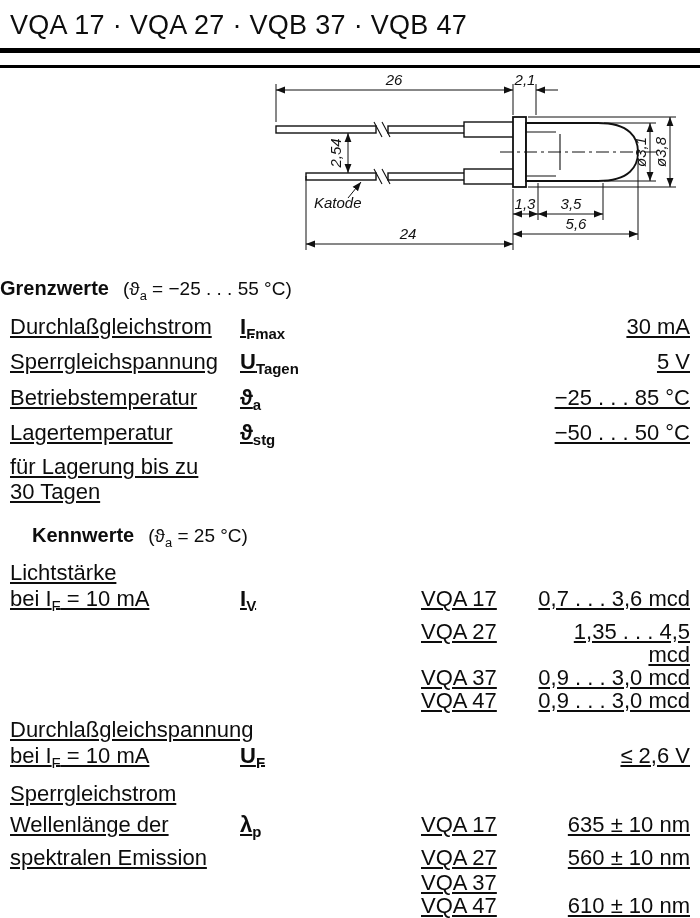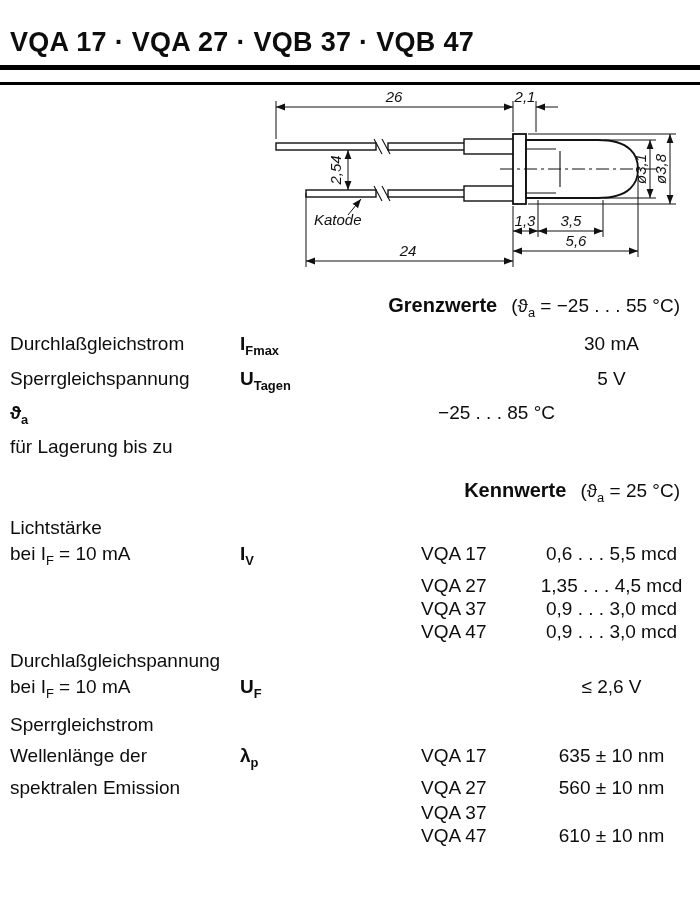--- a/index.html
+++ b/index.html
@@ -6,49 +6,48 @@
   body {
     width: 700px; height: 918px;
     background: #ffffff;
     color: #0d0d0d;
     font-family: "Liberation Sans", sans-serif;
     overflow: hidden;
     position: relative;
   }
   .title {
     font-size: 27px;
-    font-weight: bold;
+    font-weight: normal;
     padding: 10px 10px 0 10px;
     letter-spacing: 0.3px;
-    margin-top: 17px;
   }
   .rule-thick { height: 5px; background: #000; margin-top: 7px; }
   .rule-thin  { height: 3px; background: #000; margin-top: 12px; }
 
   .drawing-wrap { position: relative; height: 197px; }
   .drawing-wrap svg { position: absolute; left: 258px; top: 4px; }
   .dimtext { font-style: italic; font-size: 15px; fill: #111; }
 
-  .section-head { padding: 0 20px; margin-top: 12px; font-size: 20px; text-align: right; }
+  .section-head { padding: 0 0; margin-top: 12px; font-size: 20px; }
   .section-head .h-bold { font-weight: bold; }
   .section-head .h-cond { margin-left: 14px; font-size: 19px; }
 
-  .tbl { padding: 0 10px; font-size: 19px; }
+  .tbl { padding: 0 10px; font-size: 22px; text-decoration: underline; }
   .g-rows { margin-top: 10px; }
   .g-row { display: flex; line-height: 28px; }
   .g-sub { display: flex; line-height: 25px; }
   .k-block { margin-top: 5px; }
   .k-first { margin-top: 10px; }
   .k-row { display: flex; line-height: 26px; }
   .k-sub { display: flex; line-height: 23px; }
 
   .c-name { width: 230px; }
   .c-sym  { width: 163px; font-weight: bold; }
   .c-type { width: 112px; margin-left: 18px; }
-  .c-val  { flex: 1; text-align: center; }
+  .c-val  { flex: 1; text-align: right; }
   sub { font-size: 0.68em; }
 </style>
 </head>
 <body>
 
 <div class="title">VQA 17 · VQA 27 · VQB 37 · VQB 47</div>
 <div class="rule-thick"></div>
 <div class="rule-thin"></div>
 
 <div class="drawing-wrap">
@@ -129,44 +128,54 @@
     <div class="c-type"></div>
     <div class="c-val">30 mA</div>
   </div>
   <div class="g-row">
     <div class="c-name">Sperrgleichspannung</div>
     <div class="c-sym"><span>U</span><sub>Tagen</sub></div>
     <div class="c-type"></div>
     <div class="c-val">5 V</div>
   </div>
   <div class="g-row">
+    <div class="c-name">Betriebstemperatur</div>
     <div class="c-sym"><span>ϑ</span><sub>a</sub></div>
     <div class="c-type"></div>
     <div class="c-val">−25 . . . 85 °C</div>
+  </div>
+  <div class="g-row">
+    <div class="c-name">Lagertemperatur</div>
+    <div class="c-sym"><span>ϑ</span><sub>stg</sub></div>
+    <div class="c-type"></div>
+    <div class="c-val">−50 . . . 50 °C</div>
   </div>
   <div class="g-sub">
     <div class="c-name">für Lagerung bis zu</div>
+  </div>
+  <div class="g-sub">
+    <div class="c-name">30 Tagen</div>
   </div>
 </div>
 
 <div class="section-head" style="margin-top:20px;margin-left:32px;">
   <span class="h-bold">Kennwerte</span><span class="h-cond"><span>(ϑ</span><sub>a</sub><span> = 25 °C)</span></span>
 </div>
 
 <div class="tbl">
 
   <div class="k-block k-first">
     <div class="k-row">
       <div class="c-name">Lichtstärke</div>
     </div>
     <div class="k-row">
       <div class="c-name"><span>bei I</span><sub>F</sub><span> = 10 mA</span></div>
       <div class="c-sym"><span>I</span><sub>V</sub></div>
       <div class="c-type">VQA 17</div>
-      <div class="c-val">0,6 . . . 5,5 mcd</div>
+      <div class="c-val">0,7 . . . 3,6 mcd</div>
     </div>
     <div class="k-sub">
       <div class="c-name"></div>
         <div class="c-sym"></div>
       <div class="c-type">VQA 27</div>
       <div class="c-val">1,35 . . . 4,5 mcd</div>
     </div>
     <div class="k-sub">
       <div class="c-name"></div>
         <div class="c-sym"></div>

